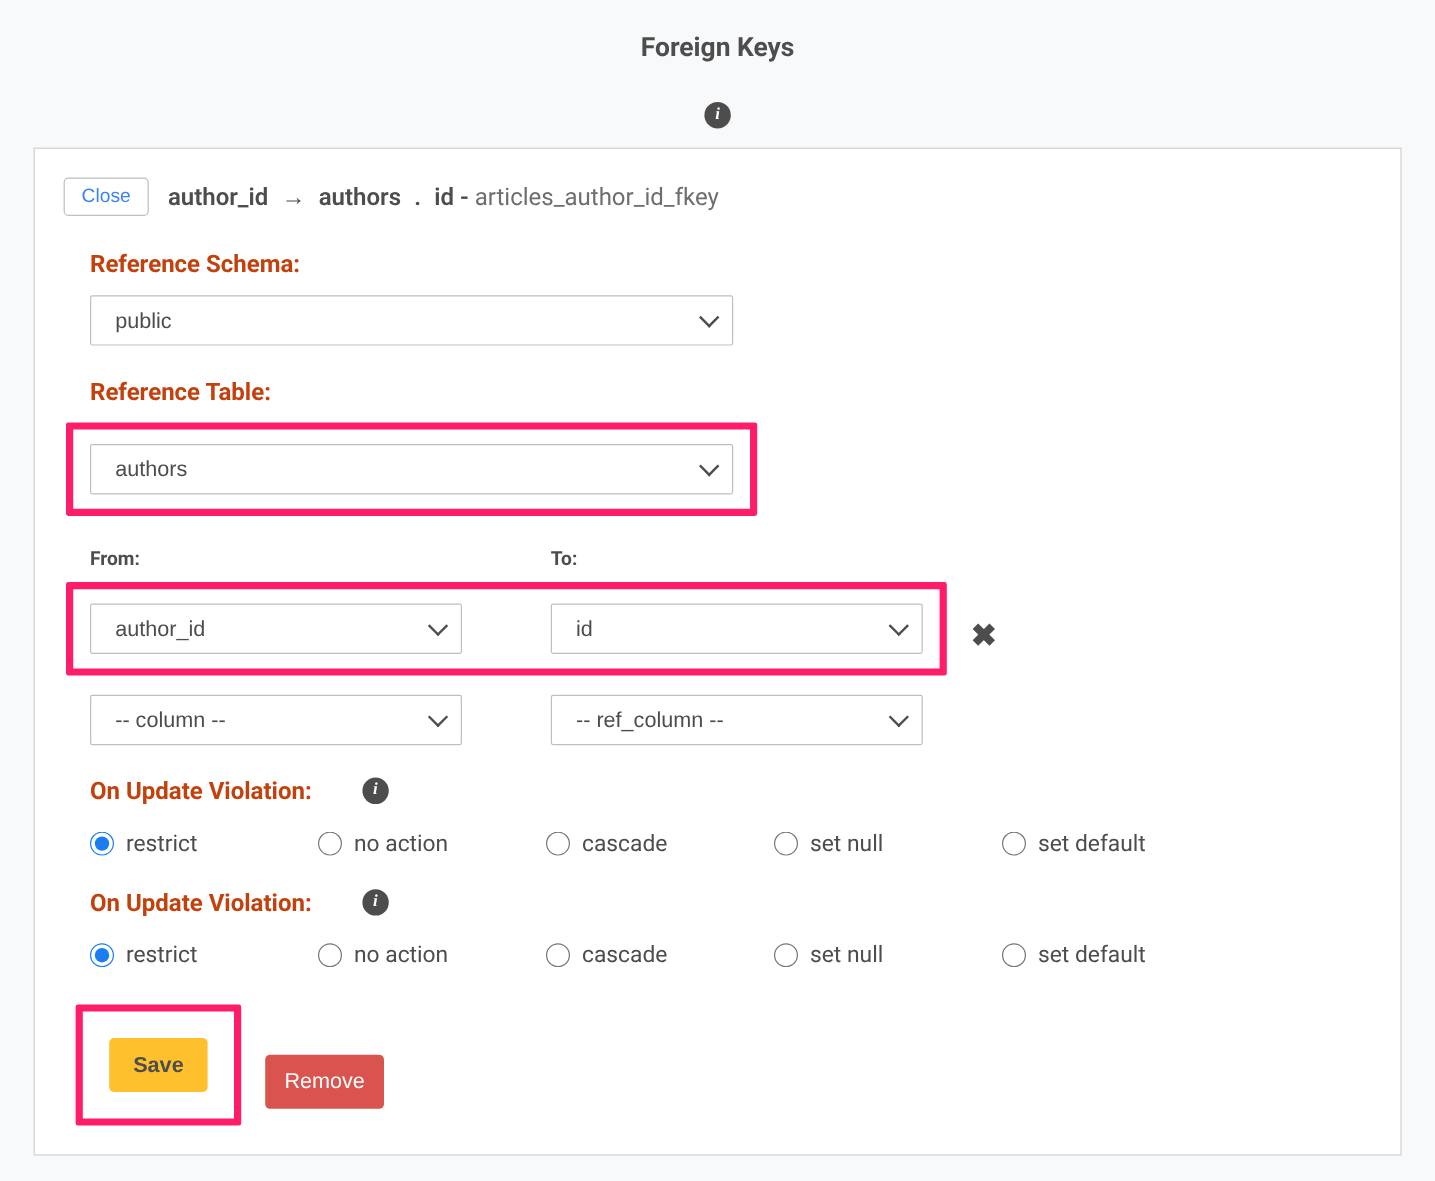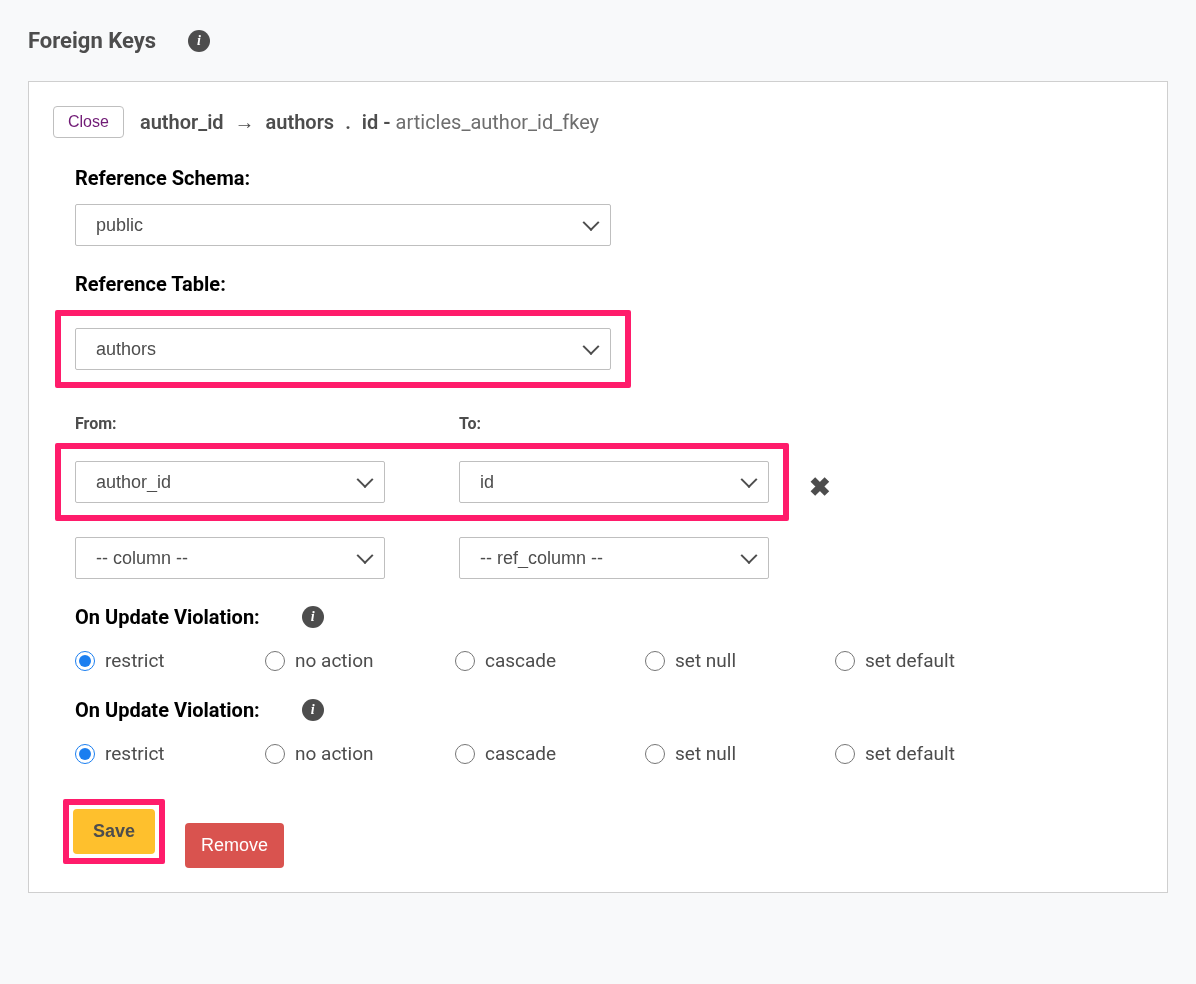--- a/index.html
+++ b/index.html
@@ -7,21 +7,22 @@
     font-family: -apple-system, BlinkMacSystemFont, "Segoe UI", Roboto, "Helvetica Neue", Arial, sans-serif;
     background: #f8f9fa;
     padding: 28px;
     color: #4b5563;
     font-size: 18px;
   }
   .page-title-row {
     display: flex;
     align-items: center;
     gap: 32px;
-    margin-bottom: 28px;
+    margin-bottom: 16px;
+    flex-direction: column;
   }
   .page-title {
     font-size: 22px;
     font-weight: 700;
     color: #4d4d4d;
   }
   .info-icon {
     width: 22px;
     height: 22px;
     border-radius: 50%;
@@ -45,42 +46,42 @@
     align-items: center;
     gap: 16px;
     margin-bottom: 28px;
   }
   .close-btn {
     background: #fff;
     border: 1px solid #bfbfbf;
     border-radius: 4px;
     padding: 6px 14px;
     font-size: 16px;
-    color: #701a75;
+    color: #3b82f6;
     cursor: pointer;
   }
   .fk-summary {
     font-size: 20px;
     color: #4d4d4d;
     font-weight: 600;
   }
   .fk-summary .arrow { margin: 0 6px; font-weight: 400;}
   .fk-summary .dot { margin: 0 6px; }
   .fk-summary .constraint {
     font-weight: 400;
     color: #6e6e6e;
   }
   .form-section {
     margin-left: 22px;
   }
   .field-block { margin-bottom: 26px; }
   .field-label {
     font-size: 20px;
     font-weight: 700;
-    color: #000000;
+    color: #c2410c;
     margin-bottom: 14px;
   }
   .label-row {
     display: flex;
     align-items: center;
     gap: 42px;
     margin-bottom: 12px;
   }
   .select-wrap {
     position: relative;
@@ -171,21 +172,21 @@
   }
   .action-row {
     display: flex;
     gap: 20px;
     align-items: center;
     margin-top: 30px;
     margin-left: 10px;
   }
   .save-btn-wrap {
     border: 6px solid #ff1c6b;
-    padding: 4px;
+    padding: 22px;
     display: inline-block;
     border-radius: 2px;
   }
   .save-btn {
     background: #fec02d;
     border: none;
     color: #4d4d4d;
     font-size: 18px;
     font-weight: 600;
     padding: 12px 20px;

